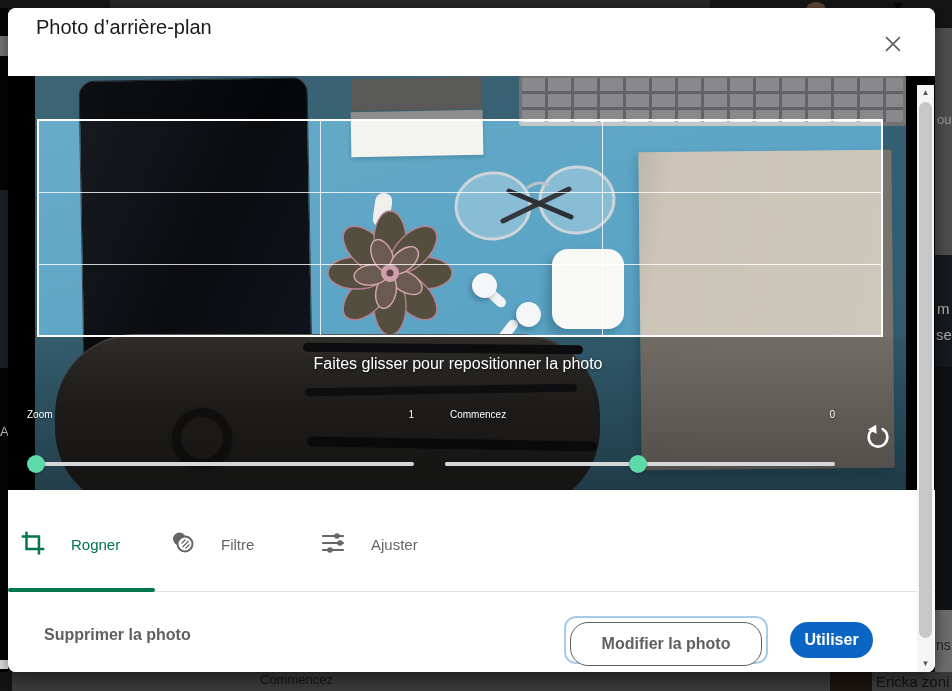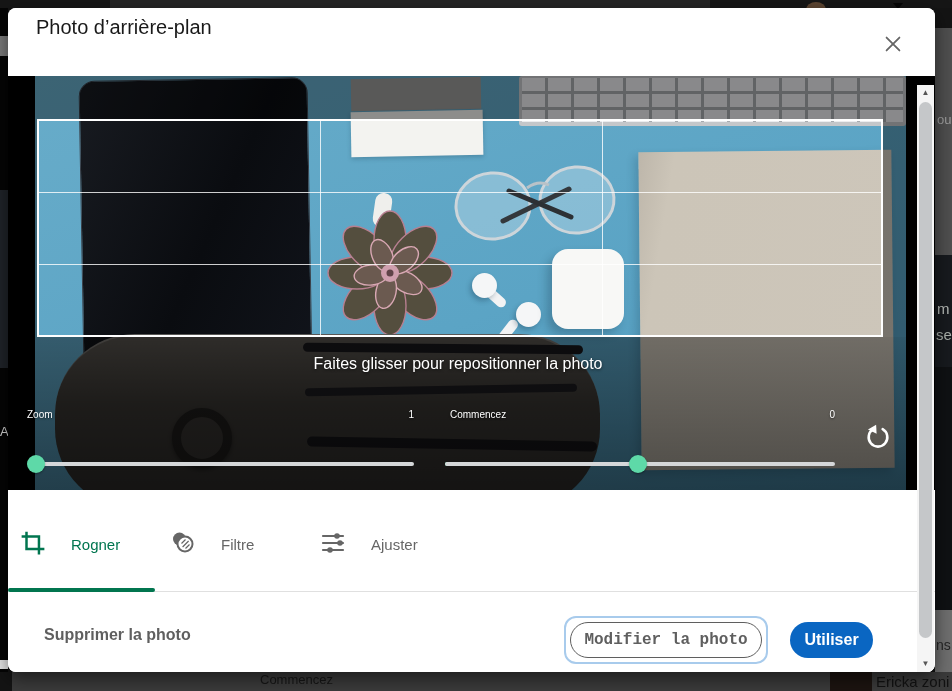--- a/index.html
+++ b/index.html
@@ -101,21 +101,21 @@
   .tab { top:14px; width:120px; height:80px; display:flex; flex-direction:row; align-items:center; gap:25px; background:transparent; border:none; cursor:pointer; color:#666; }
   .tab-rogner { left:12px; color:#01754f; }
   .tab-filtre { left:162px; }
   .tab-ajuster { left:312px; }
   .tab-label { font-size:15px; }
   .tab-divider { left:0; top:101px; width:927px; height:1px; background:#e0e0e0; }
   .tab-underline { left:0; top:98px; width:147px; height:4px; background:#01754f; border-radius:2px; }
 
   .delete-btn { left:36px; top:136px; background:transparent; border:none; color:#5f5f5f; font-size:16px; font-weight:700; cursor:pointer; }
   .edit-ring { left:556px; top:126px; width:204px; height:48px; border:2px solid #a8cbec; border-radius:12px; }
-  .edit-btn { left:562px; top:132px; width:192px; height:36px; border-radius:18px; border:1px solid #5f5f5f; background:#fff; color:#5f5f5f; font-size:16px; font-weight:600; cursor:pointer;font-family:Liberation Mono, monospace; }
+  .edit-btn { left:562px; top:132px; width:192px; height:44px; border-radius:18px; border:1px solid #5f5f5f; background:#fff; color:#5f5f5f; font-size:16px; font-weight:600; cursor:pointer; }
   .apply-btn { left:782px; top:132px; width:83px; height:36px; border-radius:18px; border:none; background:#0a66c2; color:#fff; font-size:16px; font-weight:700; cursor:pointer; }
 
   
   .sbar { left:909px; top:77px; width:17px; height:587px; background:#f5f5f5; }
   .sb-btn { left:0; width:17px; height:16px; background:#f5f5f5; border:none; color:#555; font-size:8px; line-height:16px; text-align:center; cursor:pointer; padding:0; }
   .sb-up { top:0; }
   .sb-down { top:571px; }
   .sb-thumb { left:2px; top:17px; width:13px; height:536px; background:#c5c7c9; border-radius:7px; cursor:grab; }
 </style>
 </head>

